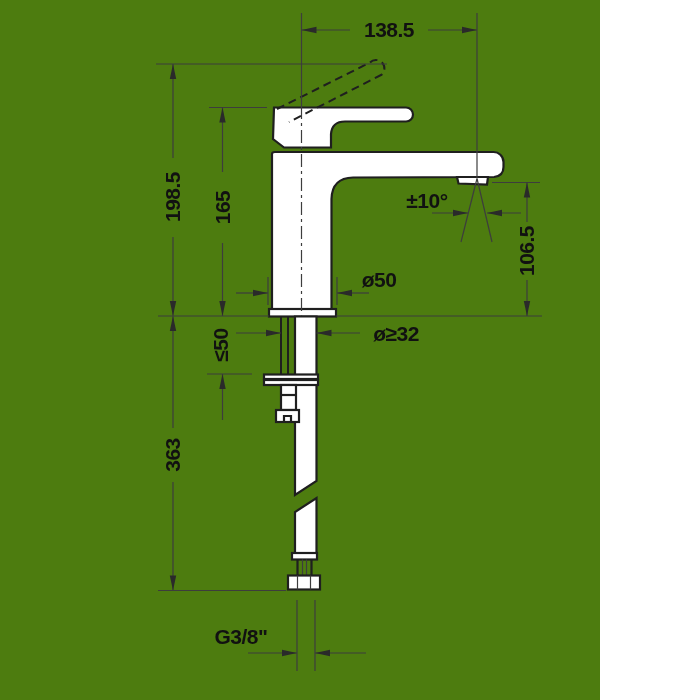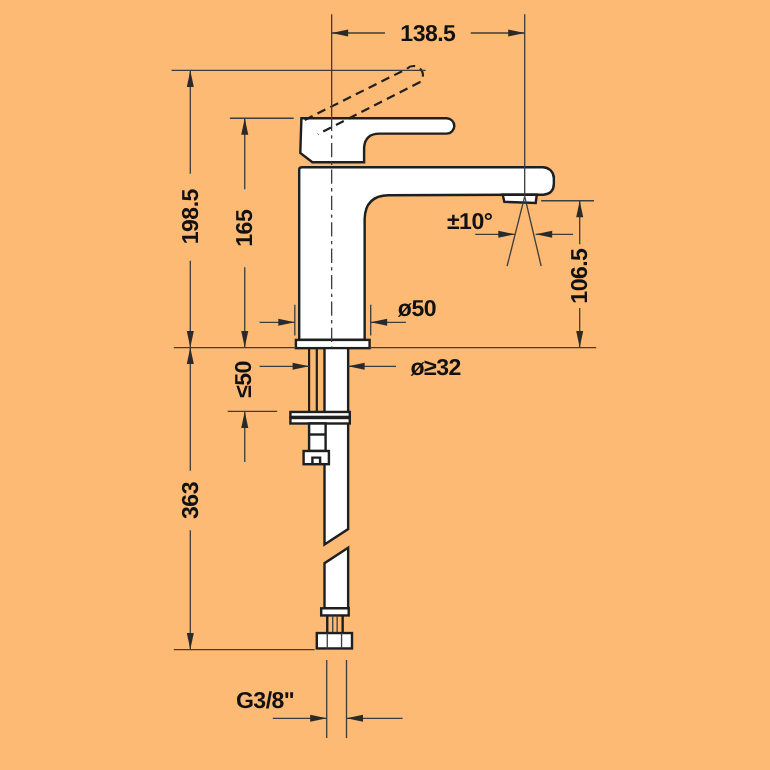--- a/index.html
+++ b/index.html
@@ -1,16 +1,16 @@
 <!DOCTYPE html>
 <html><head>
 <meta charset="utf-8">
 <style>
   html,body{margin:0;padding:0;background:#ffffff;}
-  .canvas{position:relative;width:700px;height:700px;background:#fdba74;overflow:hidden;}
+  .canvas{position:relative;width:600px;height:700px;background:#4d7c0f;overflow:hidden;}
   svg{display:block;}
   text{font-family:"Liberation Sans","DejaVu Sans",sans-serif;font-weight:bold;fill:#111;}
   .dim-txt{font-size:21px;letter-spacing:-0.5px;}
   .thin{stroke:#3d3d3d;stroke-width:1.2;fill:none;}
   .outline{stroke:#1f1f1f;stroke-width:2.2;fill:#ffffff;}
   .outline-n{stroke:#1f1f1f;stroke-width:2.2;fill:none;}
   .arrow{fill:#2a2a2a;stroke:none;}
 </style>
 </head>
 <body>

